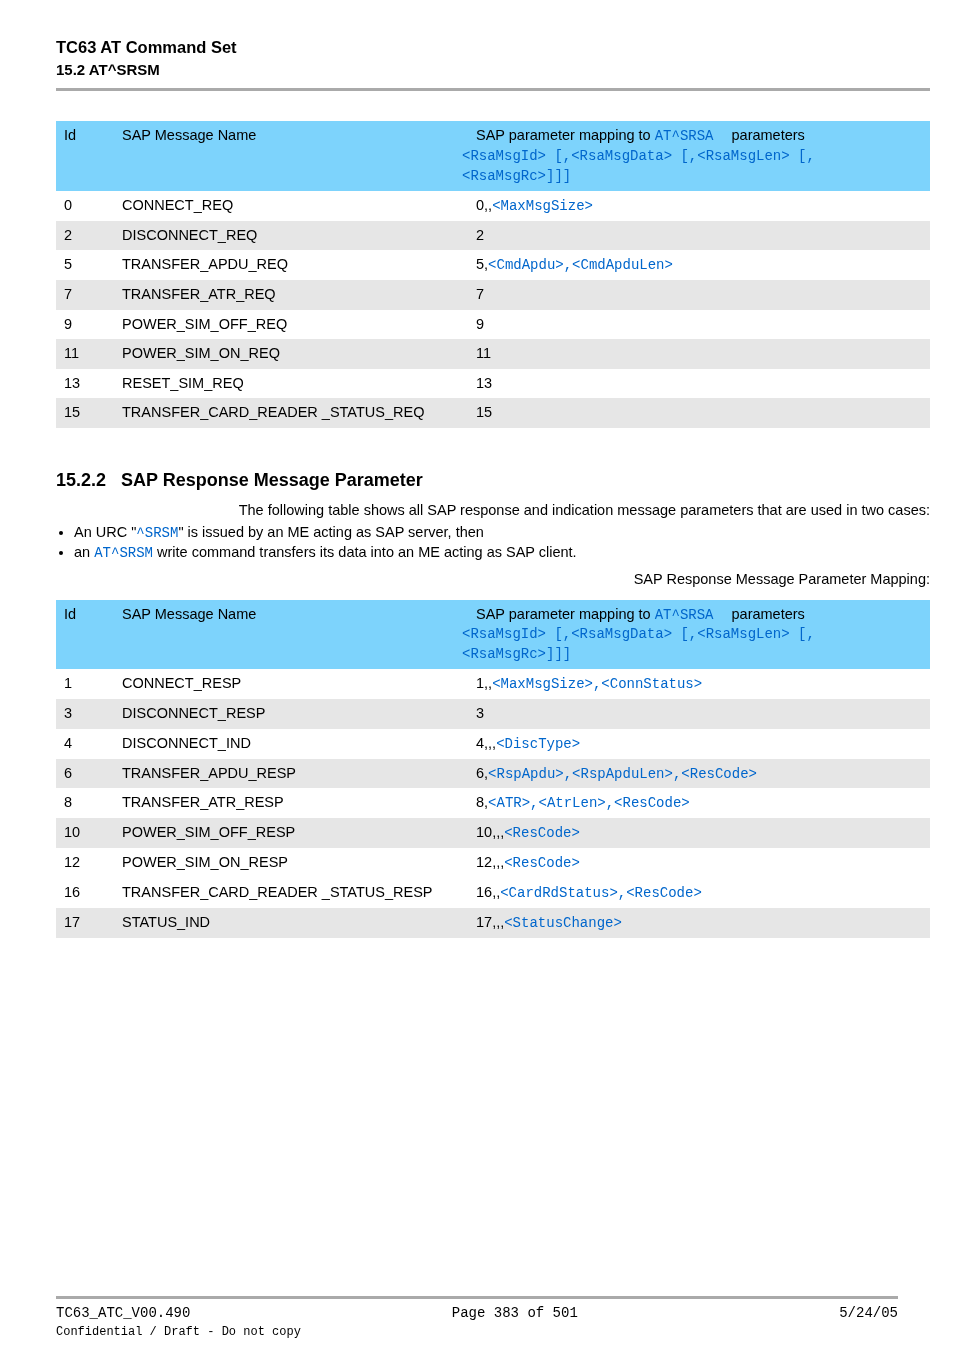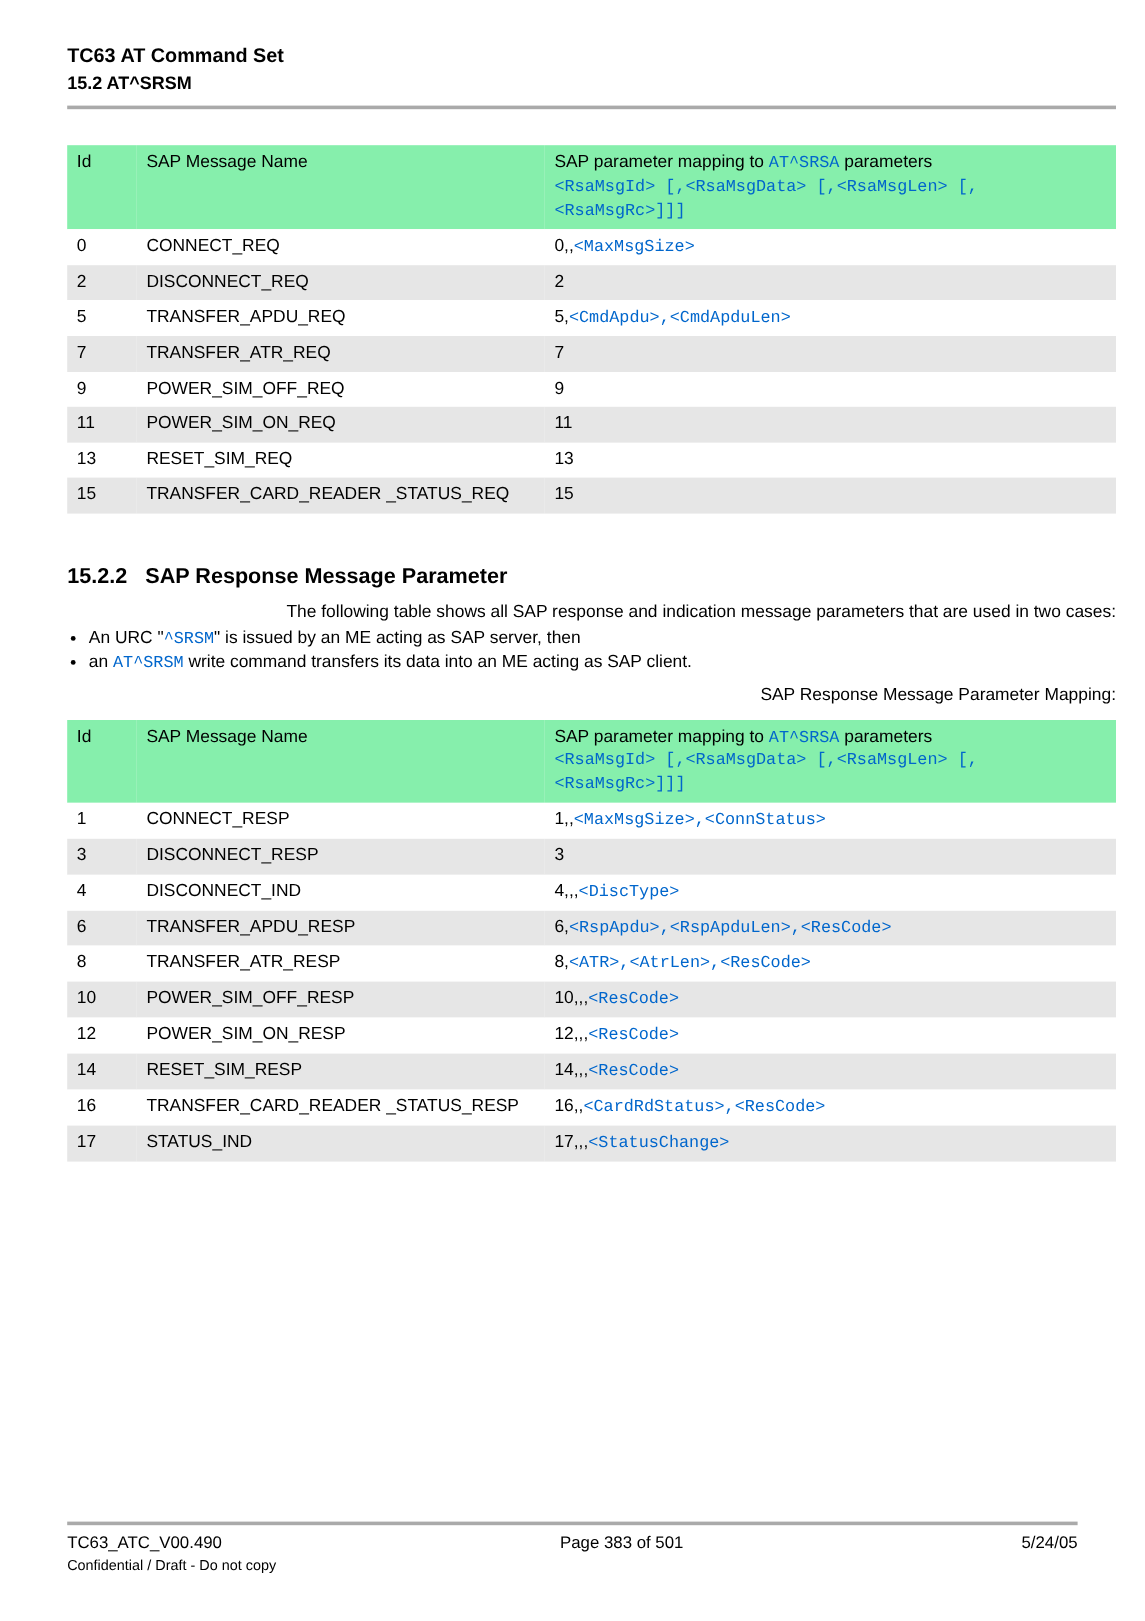--- a/index.html
+++ b/index.html
@@ -43,38 +43,39 @@
   table.data col.c1 { width: 58px; }
   table.data col.c2 { width: 340px; }
   table.data col.c3 { }
   table.data th, table.data td {
     text-align: left;
     vertical-align: top;
     padding: 5px 8px 5px 8px;
     font-weight: normal;
     line-height: 1.35;
   }
-  table.data thead th { background: #86efac; }
+  table.data thead th { background: #7dd3fc; }
   table.data tbody tr.odd td { background: #fff; }
   table.data tbody tr.even td { background: #e6e6e6; }
   .mono { font-family: Liberation Mono, monospace; color: #0066cc; font-size: 14px; }
-  .plain { color: #000; }
+  .plain { color: #000; margin-left: 14px; }
   h2.section {
     font-size: 18px;
     font-weight: bold;
     margin: 42px 0 12px 0;
   }
   p.intro { margin: 10px 0 6px 0; line-height: 1.1; text-align: right; }
   ul.bullets { margin: 4px 0 6px 0; padding-left: 18px; }
   ul.bullets li { margin: 4px 0; line-height: 1.1; }
   .footer {
     position: absolute;
     left: 56px;
     right: 56px;
-    bottom: 40px;
+    bottom: 12px;
+    font-family: Liberation Mono, monospace;
   }
   .footer-row {
     display: flex;
     justify-content: space-between;
     font-size: 14px;
     padding-top: 6px;
   }
   .footer-note { font-size: 12px; margin-top: 4px; }
 </style>
 </head>
@@ -208,25 +209,20 @@
         <tr class="even">
           <td>10</td>
           <td>POWER_SIM_OFF_RESP</td>
           <td><span class="plain">10,,,</span><span class="mono">&lt;ResCode&gt;</span></td>
         </tr>
         <tr class="odd">
           <td>12</td>
           <td>POWER_SIM_ON_RESP</td>
           <td><span class="plain">12,,,</span><span class="mono">&lt;ResCode&gt;</span></td>
         </tr>
-        <tr class="even">
-          <td>14</td>
-          <td>RESET_SIM_RESP</td>
-          <td><span class="plain">14,,,</span><span class="mono">&lt;ResCode&gt;</span></td>
-        </tr>
         <tr class="odd">
           <td>16</td>
           <td>TRANSFER_CARD_READER _STATUS_RESP</td>
           <td><span class="plain">16,,</span><span class="mono">&lt;CardRdStatus&gt;,&lt;ResCode&gt;</span></td>
         </tr>
         <tr class="even">
           <td>17</td>
           <td>STATUS_IND</td>
           <td><span class="plain">17,,,</span><span class="mono">&lt;StatusChange&gt;</span></td>
         </tr>

